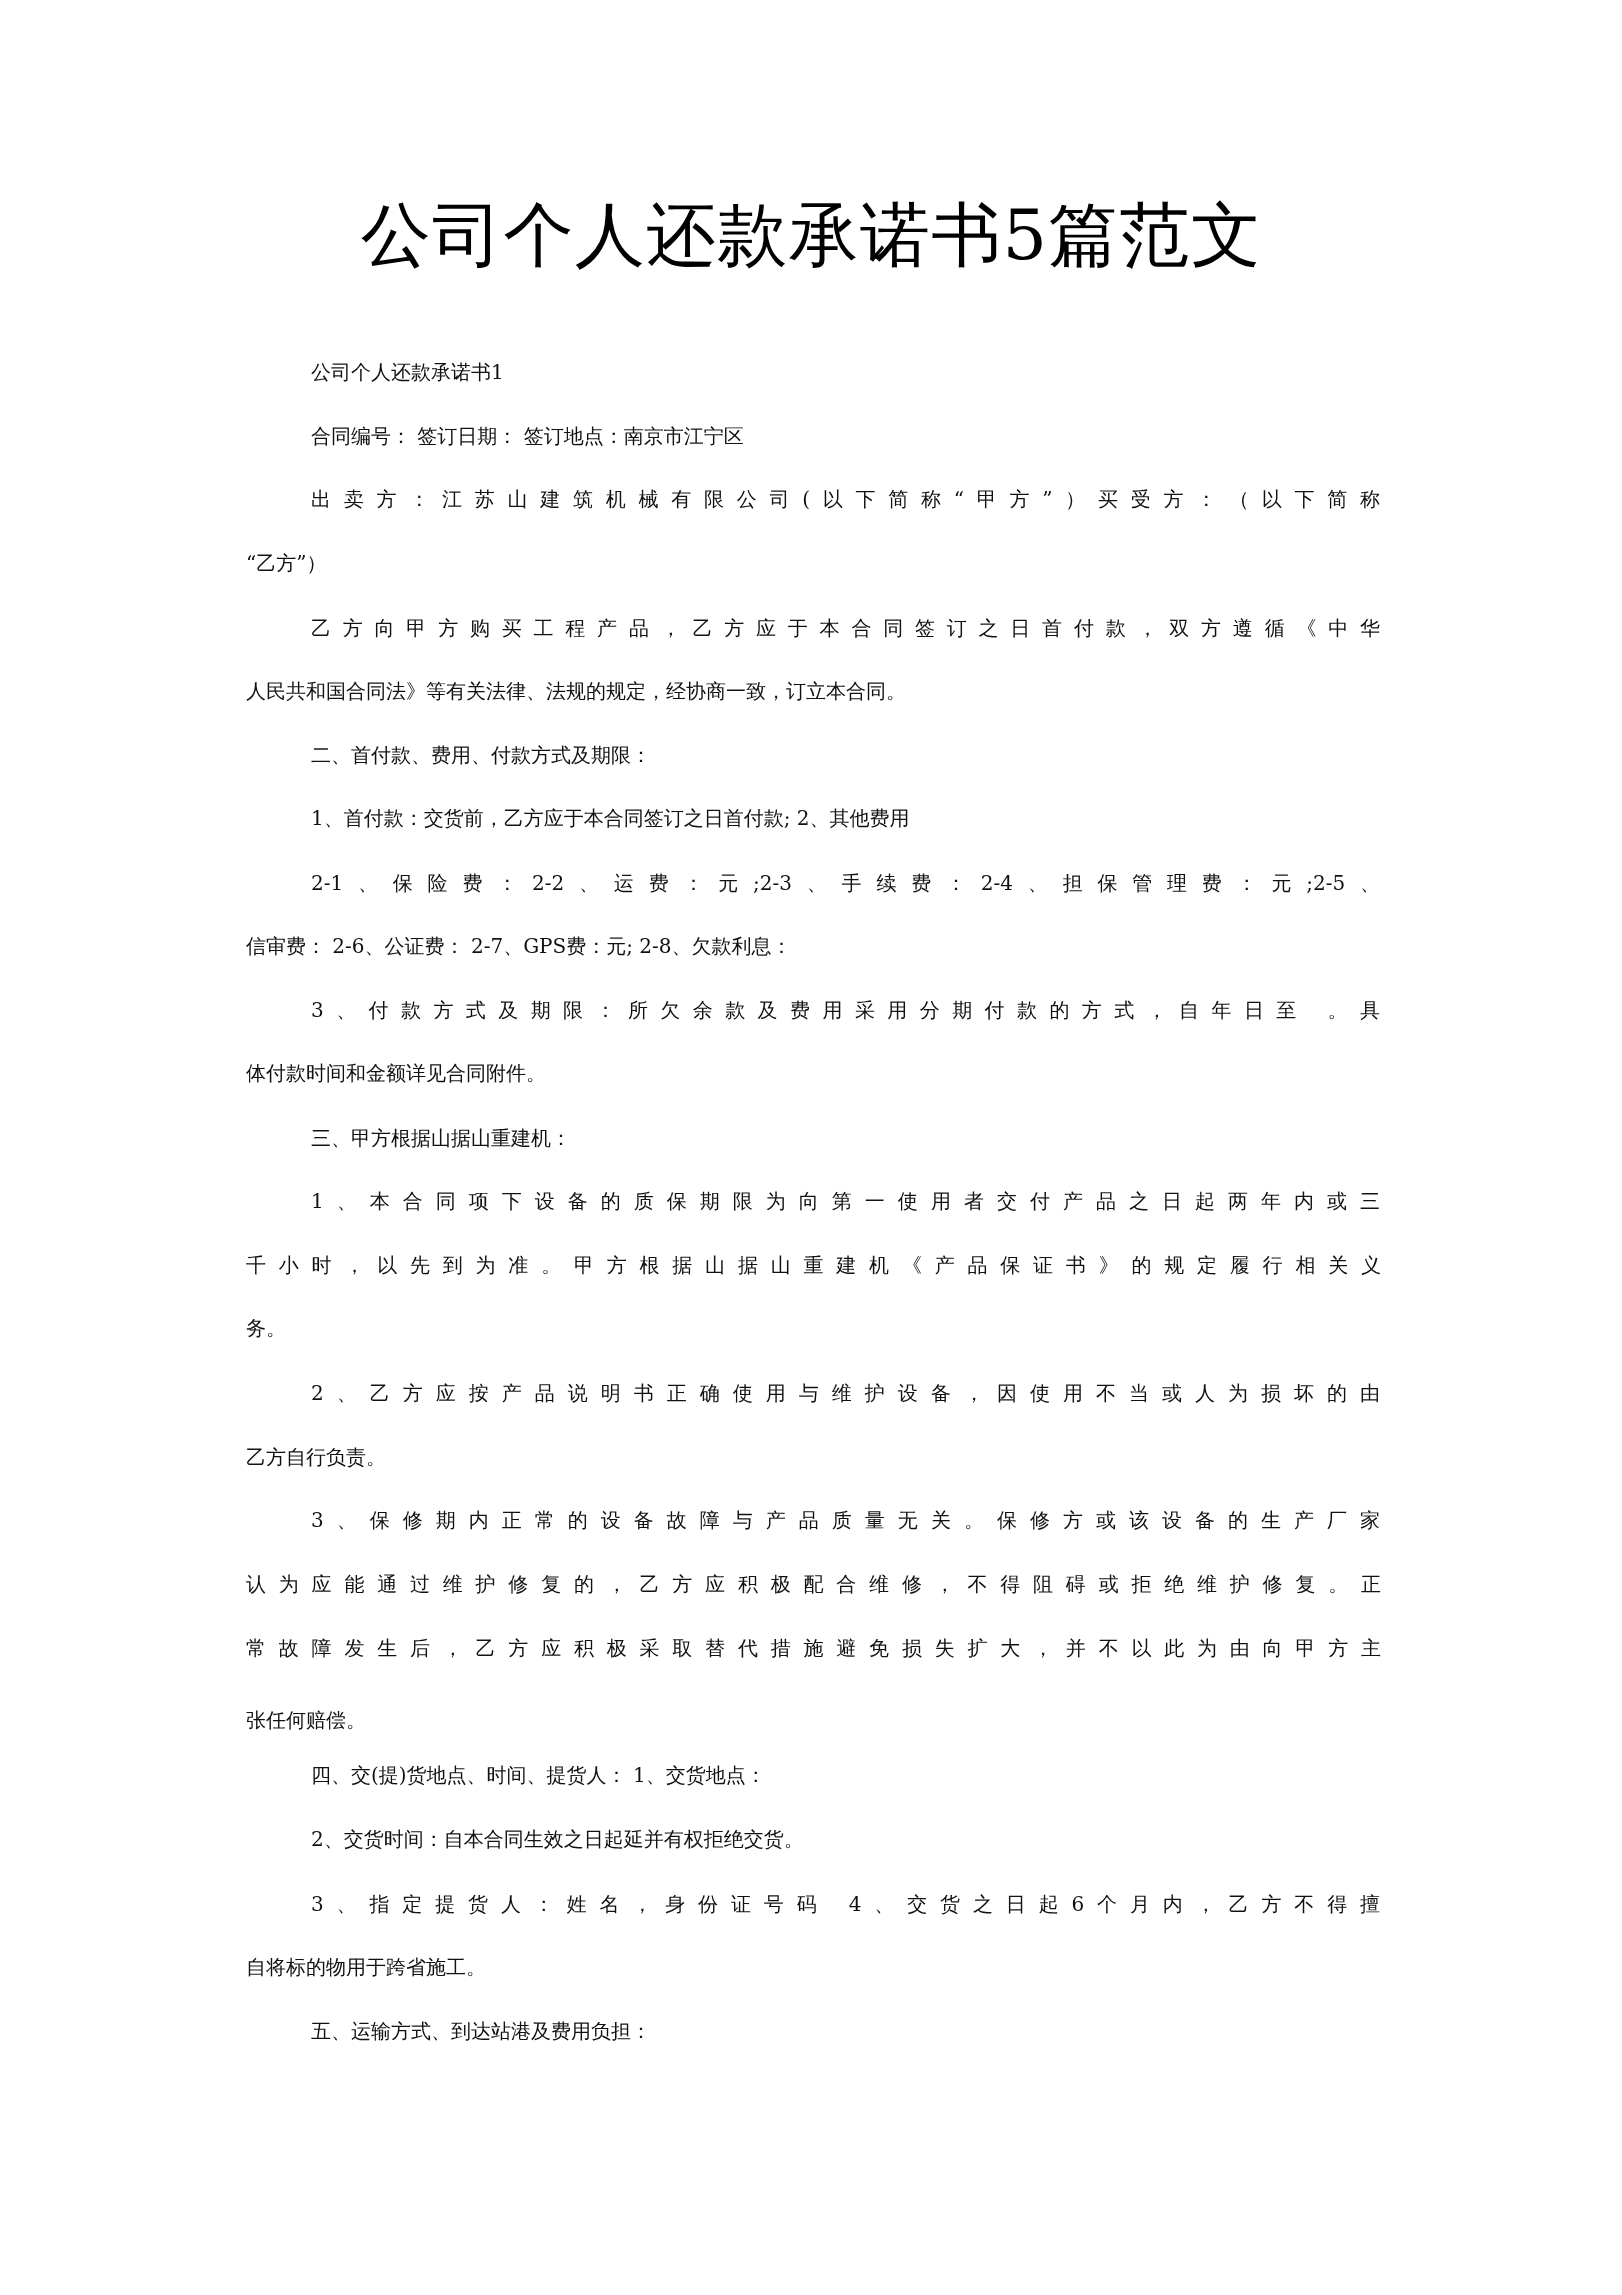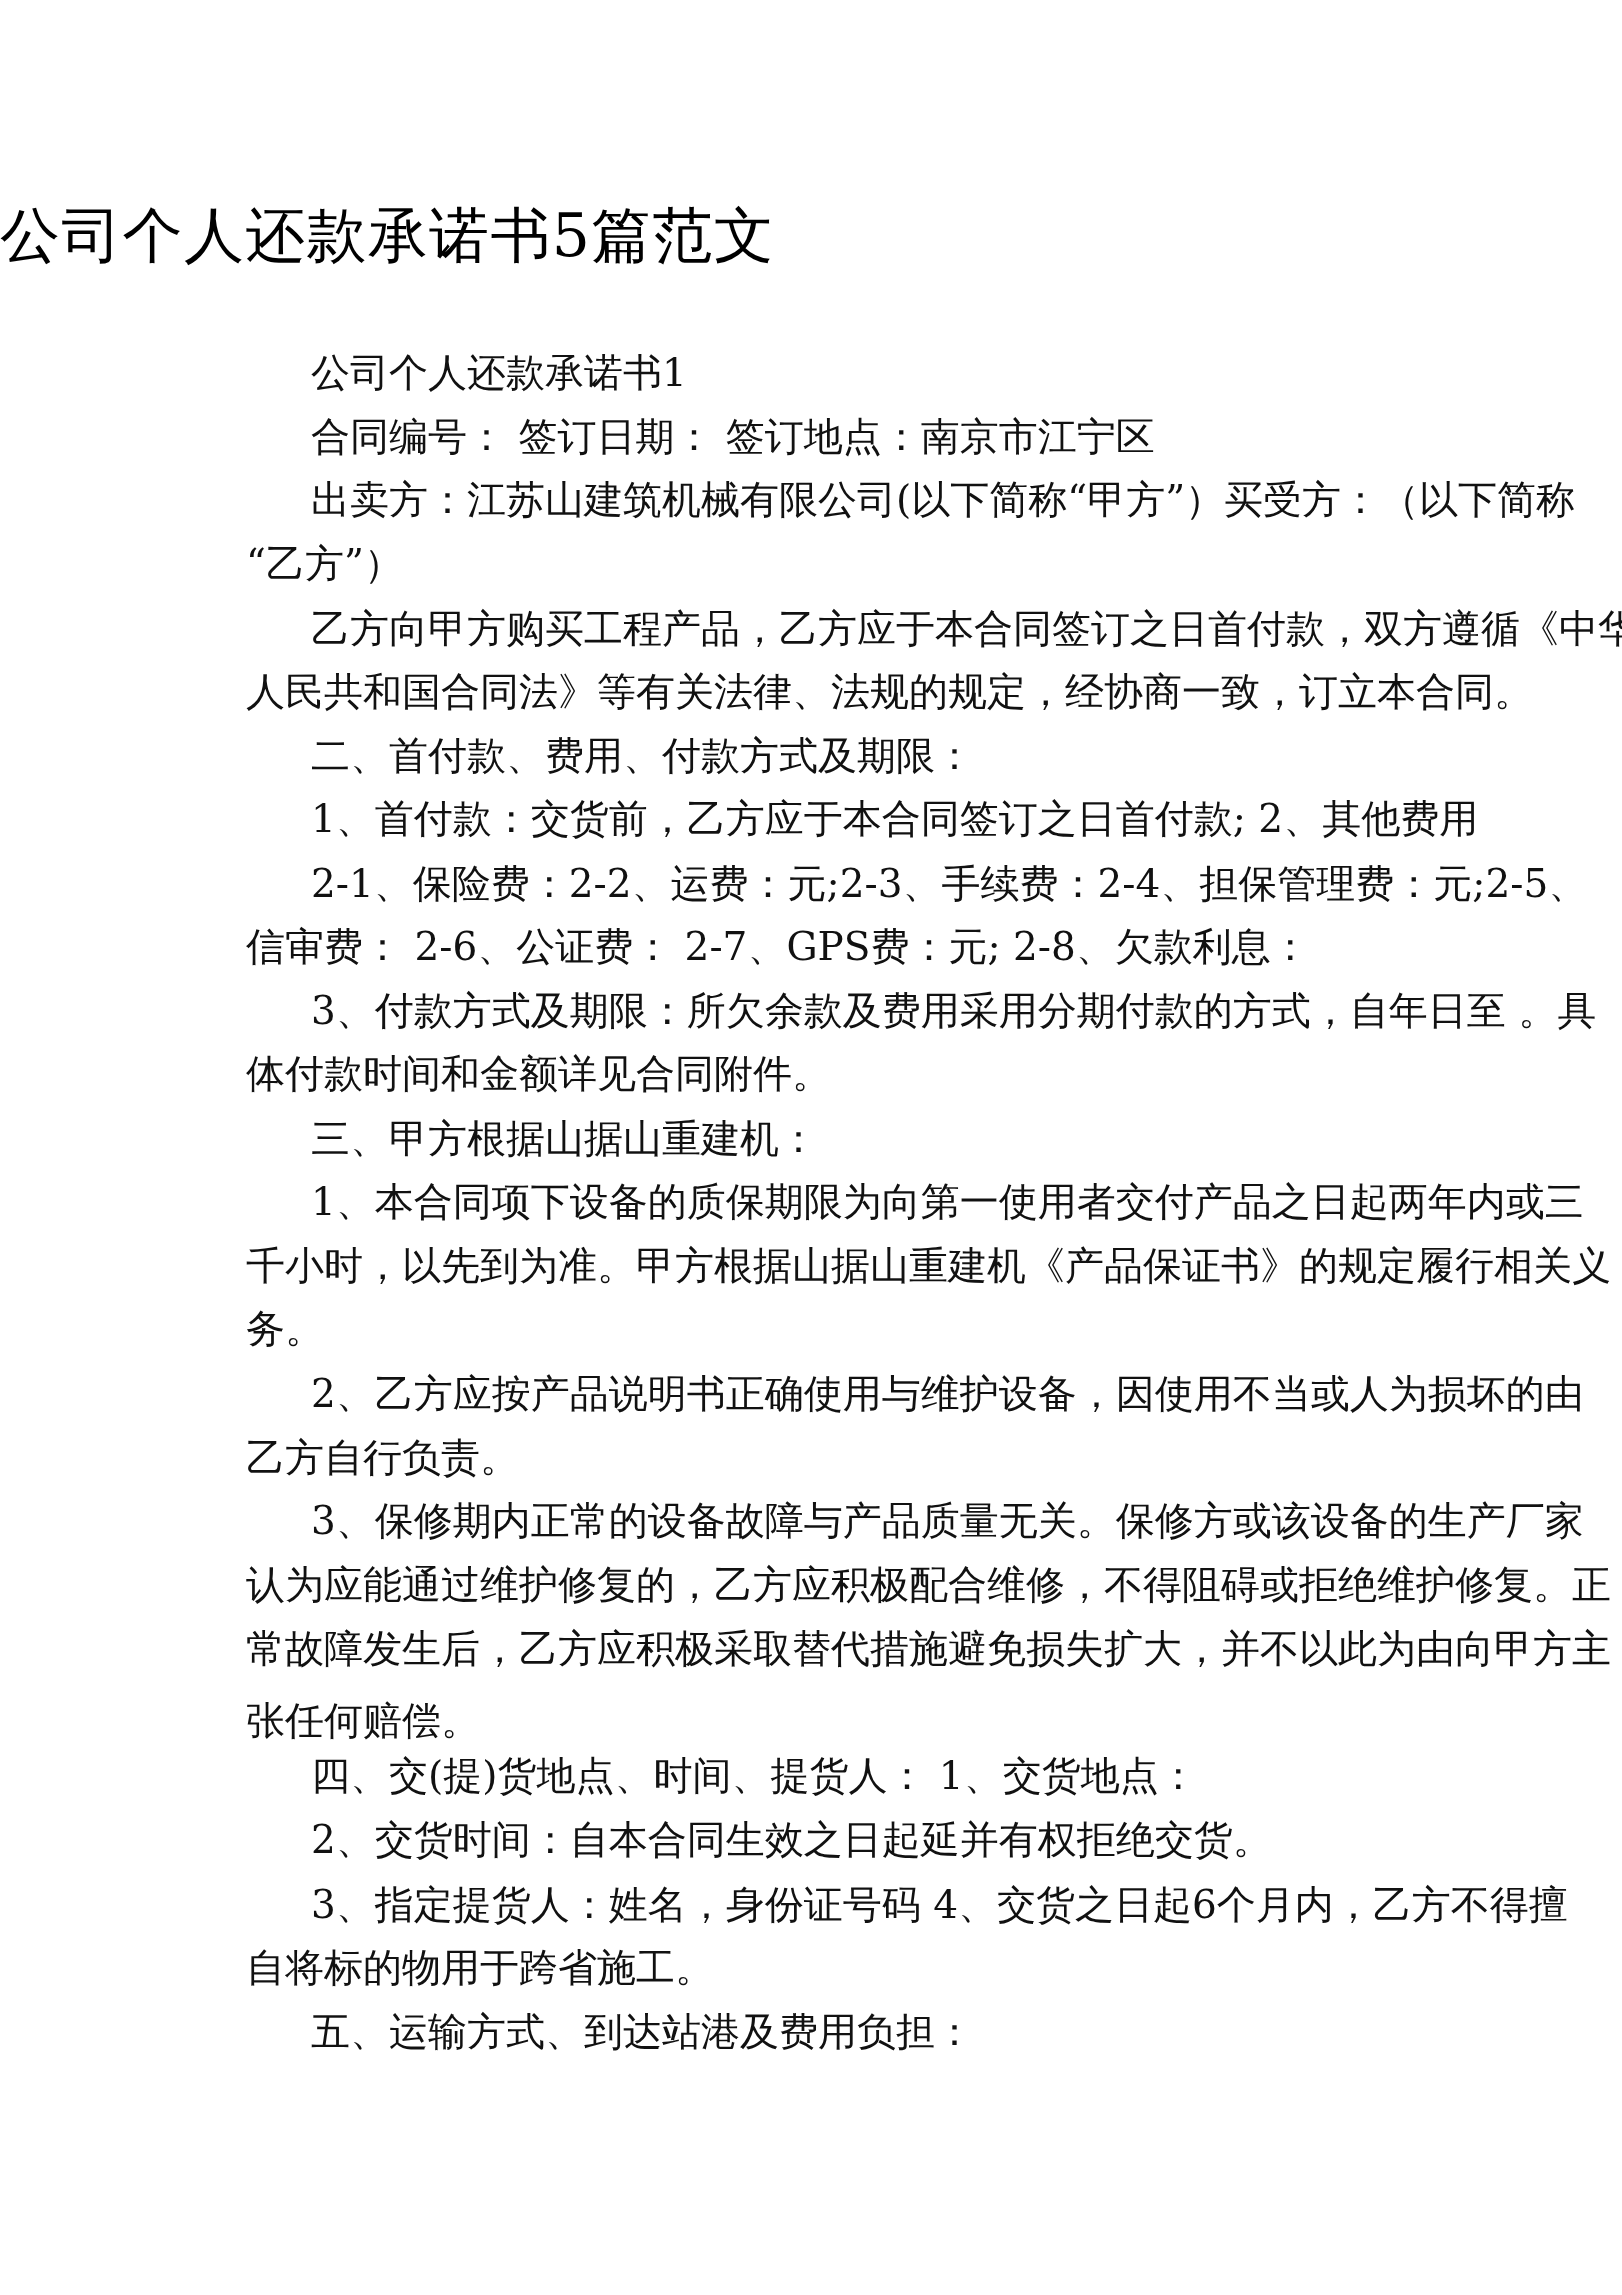--- a/index.html
+++ b/index.html
@@ -1,20 +1,20 @@
 <!DOCTYPE html>
 <html style="font-size:10.5px"><head>
 <meta charset="utf-8">
 <style>
   html, body { margin:0; padding:0; background:#ffffff; }
   body { width:1623px; height:2295px; position:relative; overflow:hidden;
          font-family: "DejaVu Serif", "Liberation Serif", serif; color:#111; }
-  .title { position:absolute; left:0; width:1623px; top:196px; text-align:left;
-           font-size:60px; line-height:79px; letter-spacing:1.3px; color:#000; }
-  .line { position:absolute; font-size:39px; line-height:39px; white-space:nowrap; color:#111; }
+  .title { position:absolute; left:0; width:1623px; top:196px; text-align:center;
+           font-size:70px; line-height:79px; letter-spacing:1.3px; color:#000; }
+  .line { position:absolute; font-size:20px; line-height:39px; white-space:nowrap; color:#111; }
   .ind { left:311px; }
   .full { left:246px; }
   .just { width:1135px; text-align:justify; text-align-last:justify; }
   .just.ind { width:1069px; }
 </style>
 </head>
 <body>
 
 <div class="title">公司个人还款承诺书5篇范文</div>
 

